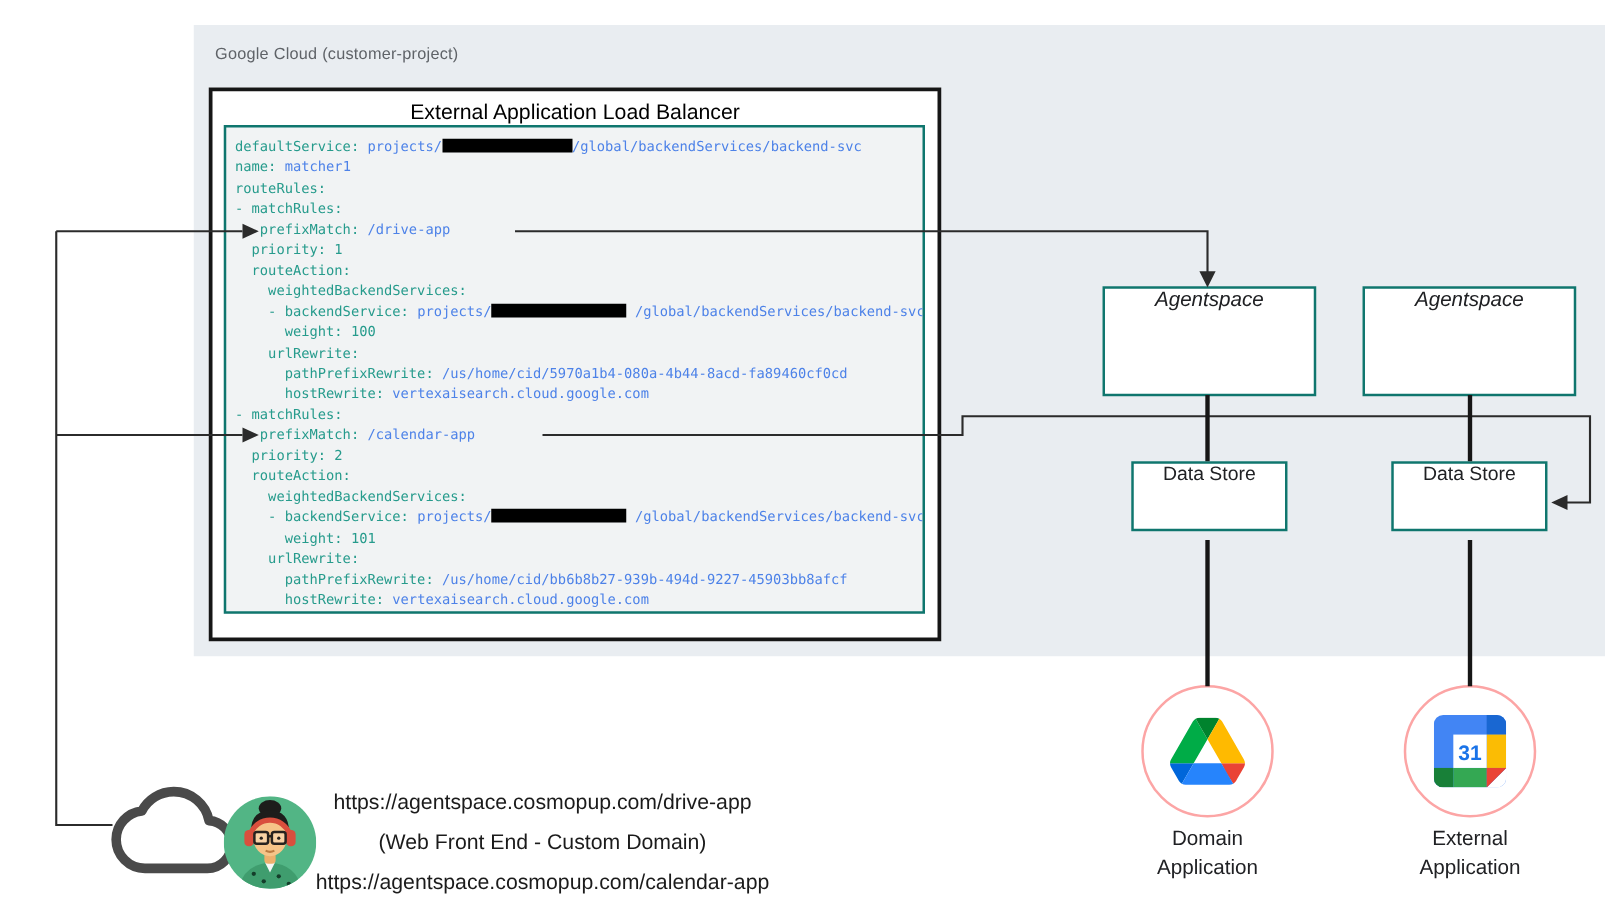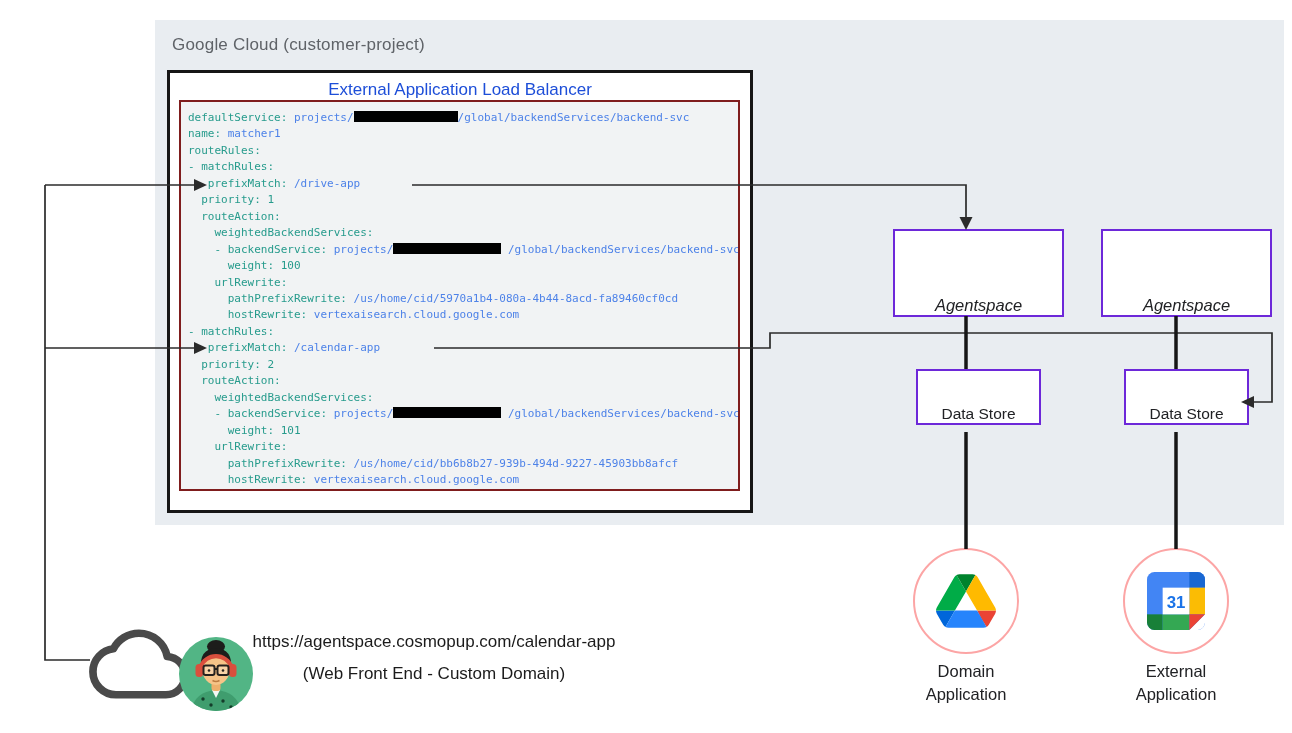--- a/index.html
+++ b/index.html
@@ -1,40 +1,40 @@
 <!DOCTYPE html>
 <html><head>
 <meta charset="utf-8">
 <style>
   html,body{margin:0;padding:0;background:#ffffff;}
   .canvas{position:relative;width:1292px;height:733px;background:#ffffff;
           font-family:"Liberation Sans",sans-serif;overflow:hidden;}
 
   
   .gcp{position:absolute;left:155px;top:20px;width:1129px;height:505px;background:#e9edf1;}
-  .gcp-label{position:absolute;left:17px;top:15px;font-size:17px;color:#5f6368;letter-spacing:.2px;}
+  .gcp-label{position:absolute;left:17px;top:15px;font-size:13px;color:#5f6368;letter-spacing:.2px;}
 
   
   .lb-box{position:absolute;left:167px;top:70px;width:586px;height:443px;background:#ffffff;
           border:3px solid #161616;box-sizing:border-box;}
-  .lb-title{position:absolute;left:0;top:7px;width:100%;text-align:center;font-size:17px;color:#1d4ed8;}
+  .lb-title{position:absolute;left:0;top:7px;width:100%;text-align:center;font-size:17px;color:#000000;}
 
   
   .code-box{position:absolute;left:179px;top:100px;width:561px;height:391px;background:#f1f3f4;
-            border:2px solid #7f1d1d;box-sizing:border-box;overflow:hidden;}
+            border:2px solid #0f766e;box-sizing:border-box;overflow:hidden;}
   .code-pre{margin:0;padding:8px 0 0 7px;font-family:"DejaVu Sans Mono",monospace;
             font-size:11px;line-height:16.45px;white-space:pre;}
   .tok-k{color:#269b8c;}
   .tok-v{color:#4d82e8;}
   .tok-n{color:#269b8c;}
   .redact{display:inline-block;height:11px;background:#000;vertical-align:-1px;}
 
   
-  .node{position:absolute;background:#fff;border:2px solid #6d28d9;box-sizing:border-box;
-        display:flex;align-items:flex-end;justify-content:center;color:#202124;margin-left:11px;}
+  .node{position:absolute;background:#fff;border:2px solid #0f766e;box-sizing:border-box;
+        display:flex;align-items:flex-start;justify-content:center;color:#202124;}
   .agentspace{width:171px;height:88px;font-size:16.5px;font-style:italic;}
   .as-left{left:882px;top:229px;}
   .as-right{left:1090px;top:229px;}
   .datastore{width:125px;height:56px;font-size:15.5px;}
   .ds-left{left:905px;top:369px;}
   .ds-right{left:1113px;top:369px;}
 
   .circle-node{position:absolute;width:106px;height:106px;border-radius:50%;background:#fff;
                border:2px solid #fca5a5;box-sizing:border-box;display:flex;align-items:center;justify-content:center;}
   .circ-left{left:913px;top:548px;}
@@ -176,17 +176,18 @@
         <rect x="38.5" y="28.5" width="11" height="9.5" rx="2" fill="rgba(255,255,255,0.25)" stroke="#26221f" stroke-width="2"></rect>
         <line x1="35.5" y1="32" x2="38.5" y2="32" stroke="#26221f" stroke-width="2"></line>
         <circle cx="30" cy="33.5" r="1.3" fill="#26221f"></circle>
           <circle cx="44" cy="33.5" r="1.3" fill="#26221f"></circle>
         <path d="M33.5,43.5 Q37,45.5 40.5,43.5" stroke="#bd7c42" stroke-width="1.6" fill="none"></path>
       </g>
     </svg>
   </div>
 
   <div class="frontend-text">
+    <div>https://agentspace.cosmopup.com/drive-app</div>
+    <div>(Web Front End - Custom Domain)</div>
     <div>https://agentspace.cosmopup.com/calendar-app</div>
-    <div>(Web Front End - Custom Domain)</div>
   </div>
 
 </div>
 
 </body></html>

